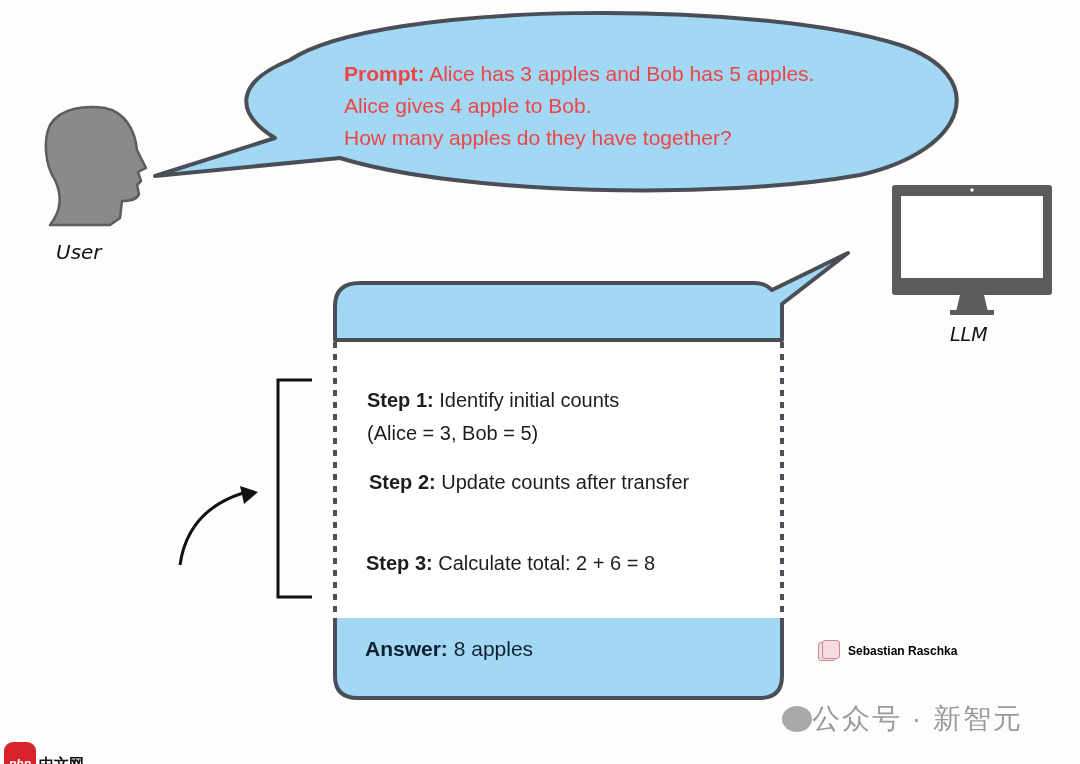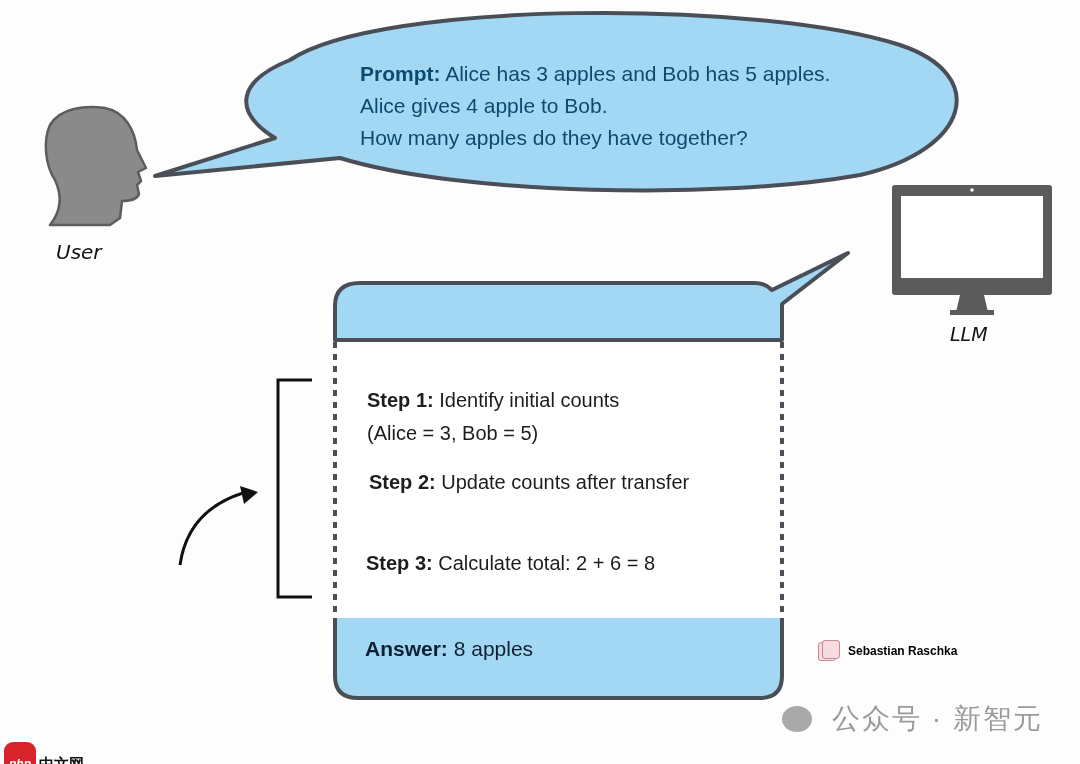--- a/index.html
+++ b/index.html
@@ -2,34 +2,34 @@
 <html><head>
 <meta charset="utf-8">
 <style>
   html, body { margin:0; padding:0; }
   body {
     width:1080px; height:764px; position:relative; overflow:hidden;
     background:#fdfdfd; font-family:"Liberation Sans", sans-serif; color:#1d1d1d;
   }
   svg.layer { position:absolute; left:0; top:0; }
   .abs { position:absolute; }
-  .prompt-text { left:360px; top:58px; font-size:21px; line-height:32px; color:#0c4a6e; }
+  .prompt-text { left:344px; top:58px; font-size:21px; line-height:32px; color:#ef4444; }
   .prompt-text b { font-weight:bold; }
   .hand { font-family:"DejaVu Sans", sans-serif; font-style:italic; color:#111; }
   .user-label { left:56px; top:240px; font-size:20px; }
   .llm-label { left:950px; top:323px; font-size:19px; }
   .reason-label { left:12px; top:578px; font-size:19px; line-height:33px; }
   .step { left:367px; font-size:20px; line-height:33px; color:#1d1d1d; }
   .step b { font-weight:bold; }
   .answer { left:365px; top:637px; font-size:21px; color:#0f2033; }
   .answer b { font-weight:bold; }
   .credit { left:818px; top:640px; display:flex; align-items:center; gap:8px; font-size:12px; color:#000000; font-weight:bold; }
   .credit-icon { width:22px; height:22px; position:relative; }
   .credit-icon span { position:absolute; border:1.5px solid #c98a96; background:#f6dbe0; border-radius:3px; }
-  .watermark { left:782px; top:700px; display:flex; align-items:center; gap:20px; font-size:28px; color:#9a9a9a; letter-spacing:2px; }
+  .watermark { left:782px; top:700px; display:flex; align-items:center; gap:0; font-size:28px; color:#9a9a9a; letter-spacing:2px; }
   .wm-icon { width:30px; height:26px; background:#a9a9a9; border-radius:50%; position:relative; }
   .php-logo { left:4px; top:742px; display:flex; align-items:center; gap:3px; font-size:15px; font-weight:bold; color:#111; }
   .php-badge { background:#d8232a; color:#fff; font-size:12px; font-style:italic; padding:15px 5px; border-radius:9px; }
 </style>
 </head>
 <body>
 
 <svg class="layer" width="1080" height="764" viewBox="0 0 1080 764">
 
   <g>

